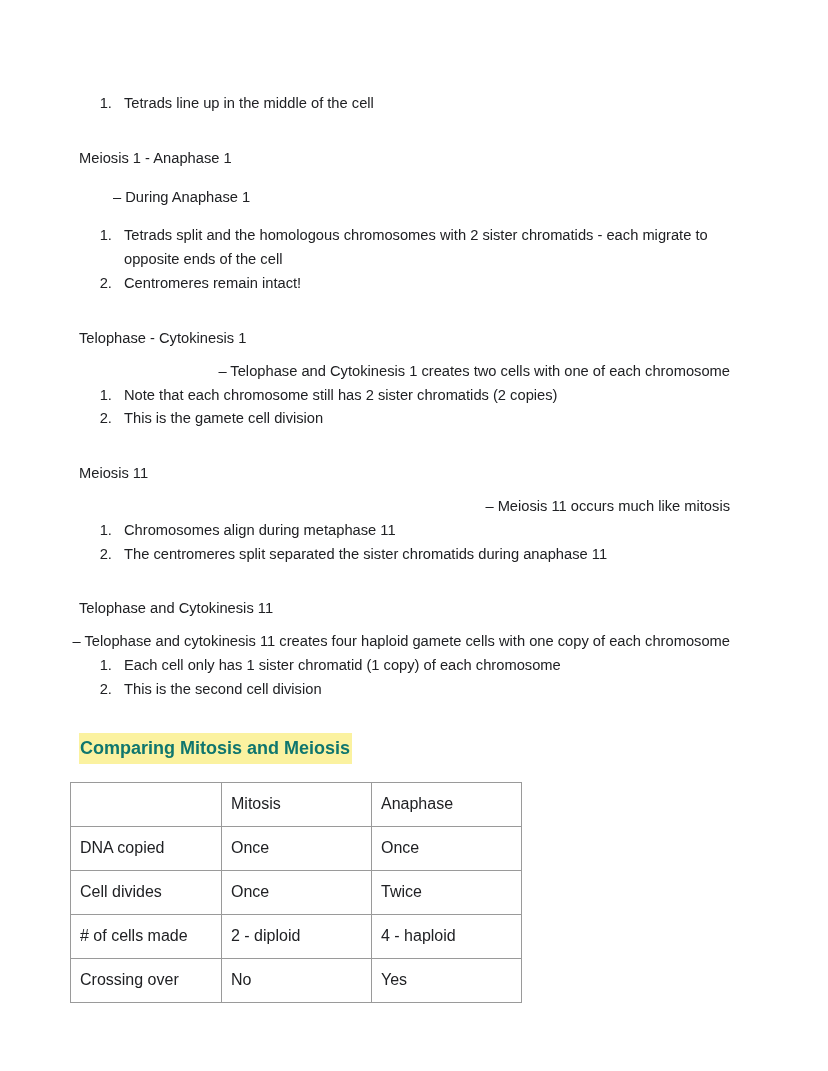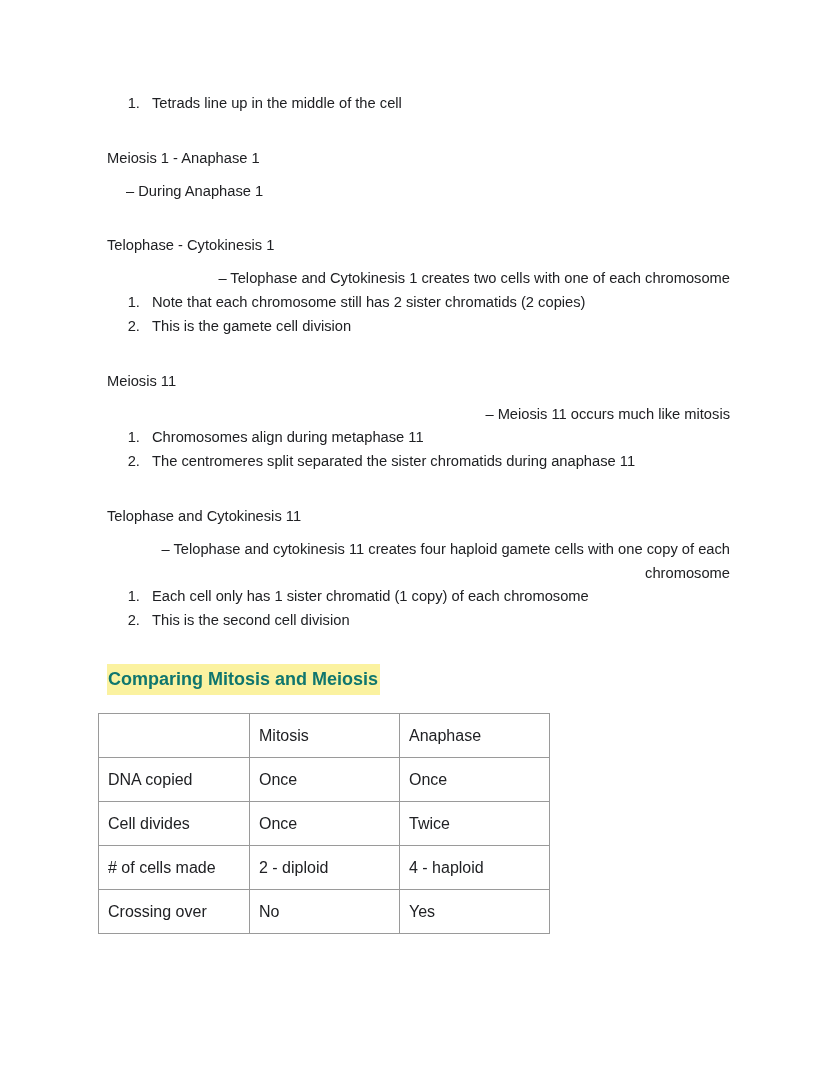--- a/index.html
+++ b/index.html
@@ -13,21 +13,21 @@
     font-family: "Liberation Sans", sans-serif;
     color: #202124;
     -webkit-font-smoothing: antialiased;
   }
   .page {
     position: relative;
     width: 828px;
     height: 1071px;
     background: #ffffff;
     box-sizing: border-box;
-    padding: 92px 98px 0 98px;
+    padding: 92px 98px 0 70px;
     border-radius: 11px;
   }
   .doc-body {
     font-size: 14.7px;
     line-height: 1.62;
   }
 
   
   ol.num-list {
     margin: 0;
@@ -43,21 +43,21 @@
   }
 
   .para {
     margin: 9px;
   }
   .dash-line {
     margin: 0;
     text-align: right;
   }
   .dash-indent {
-    margin: 0;
+    margin: 15px;
     padding-left: 28px;
   }
   .blank {
     height: 22px;
   }
 
   
   .highlight-heading {
     display: inline-block;
     background: #fbf2a0;
@@ -93,20 +93,24 @@
   <div class="doc-body">
 
     <ol class="num-list">
       <li>Tetrads line up in the middle of the cell</li>
     </ol>
 
     <div class="blank"></div>
 
     <p class="para">Meiosis 1 - Anaphase 1</p>
     <p class="dash-indent">– During Anaphase 1</p>
+    <ol class="num-list">
+      <li>Tetrads split and the homologous chromosomes with 2 sister chromatids - each migrate to opposite ends of the cell</li>
+      <li>Centromeres remain intact!</li>
+    </ol>
 
     <div class="blank"></div>
 
     <p class="para">Telophase - Cytokinesis 1</p>
     <p class="dash-line">– Telophase and Cytokinesis 1 creates two cells with one of each chromosome</p>
     <ol class="num-list">
       <li>Note that each chromosome still has 2 sister chromatids (2 copies)</li>
       <li>This is the gamete cell division</li>
     </ol>
 

